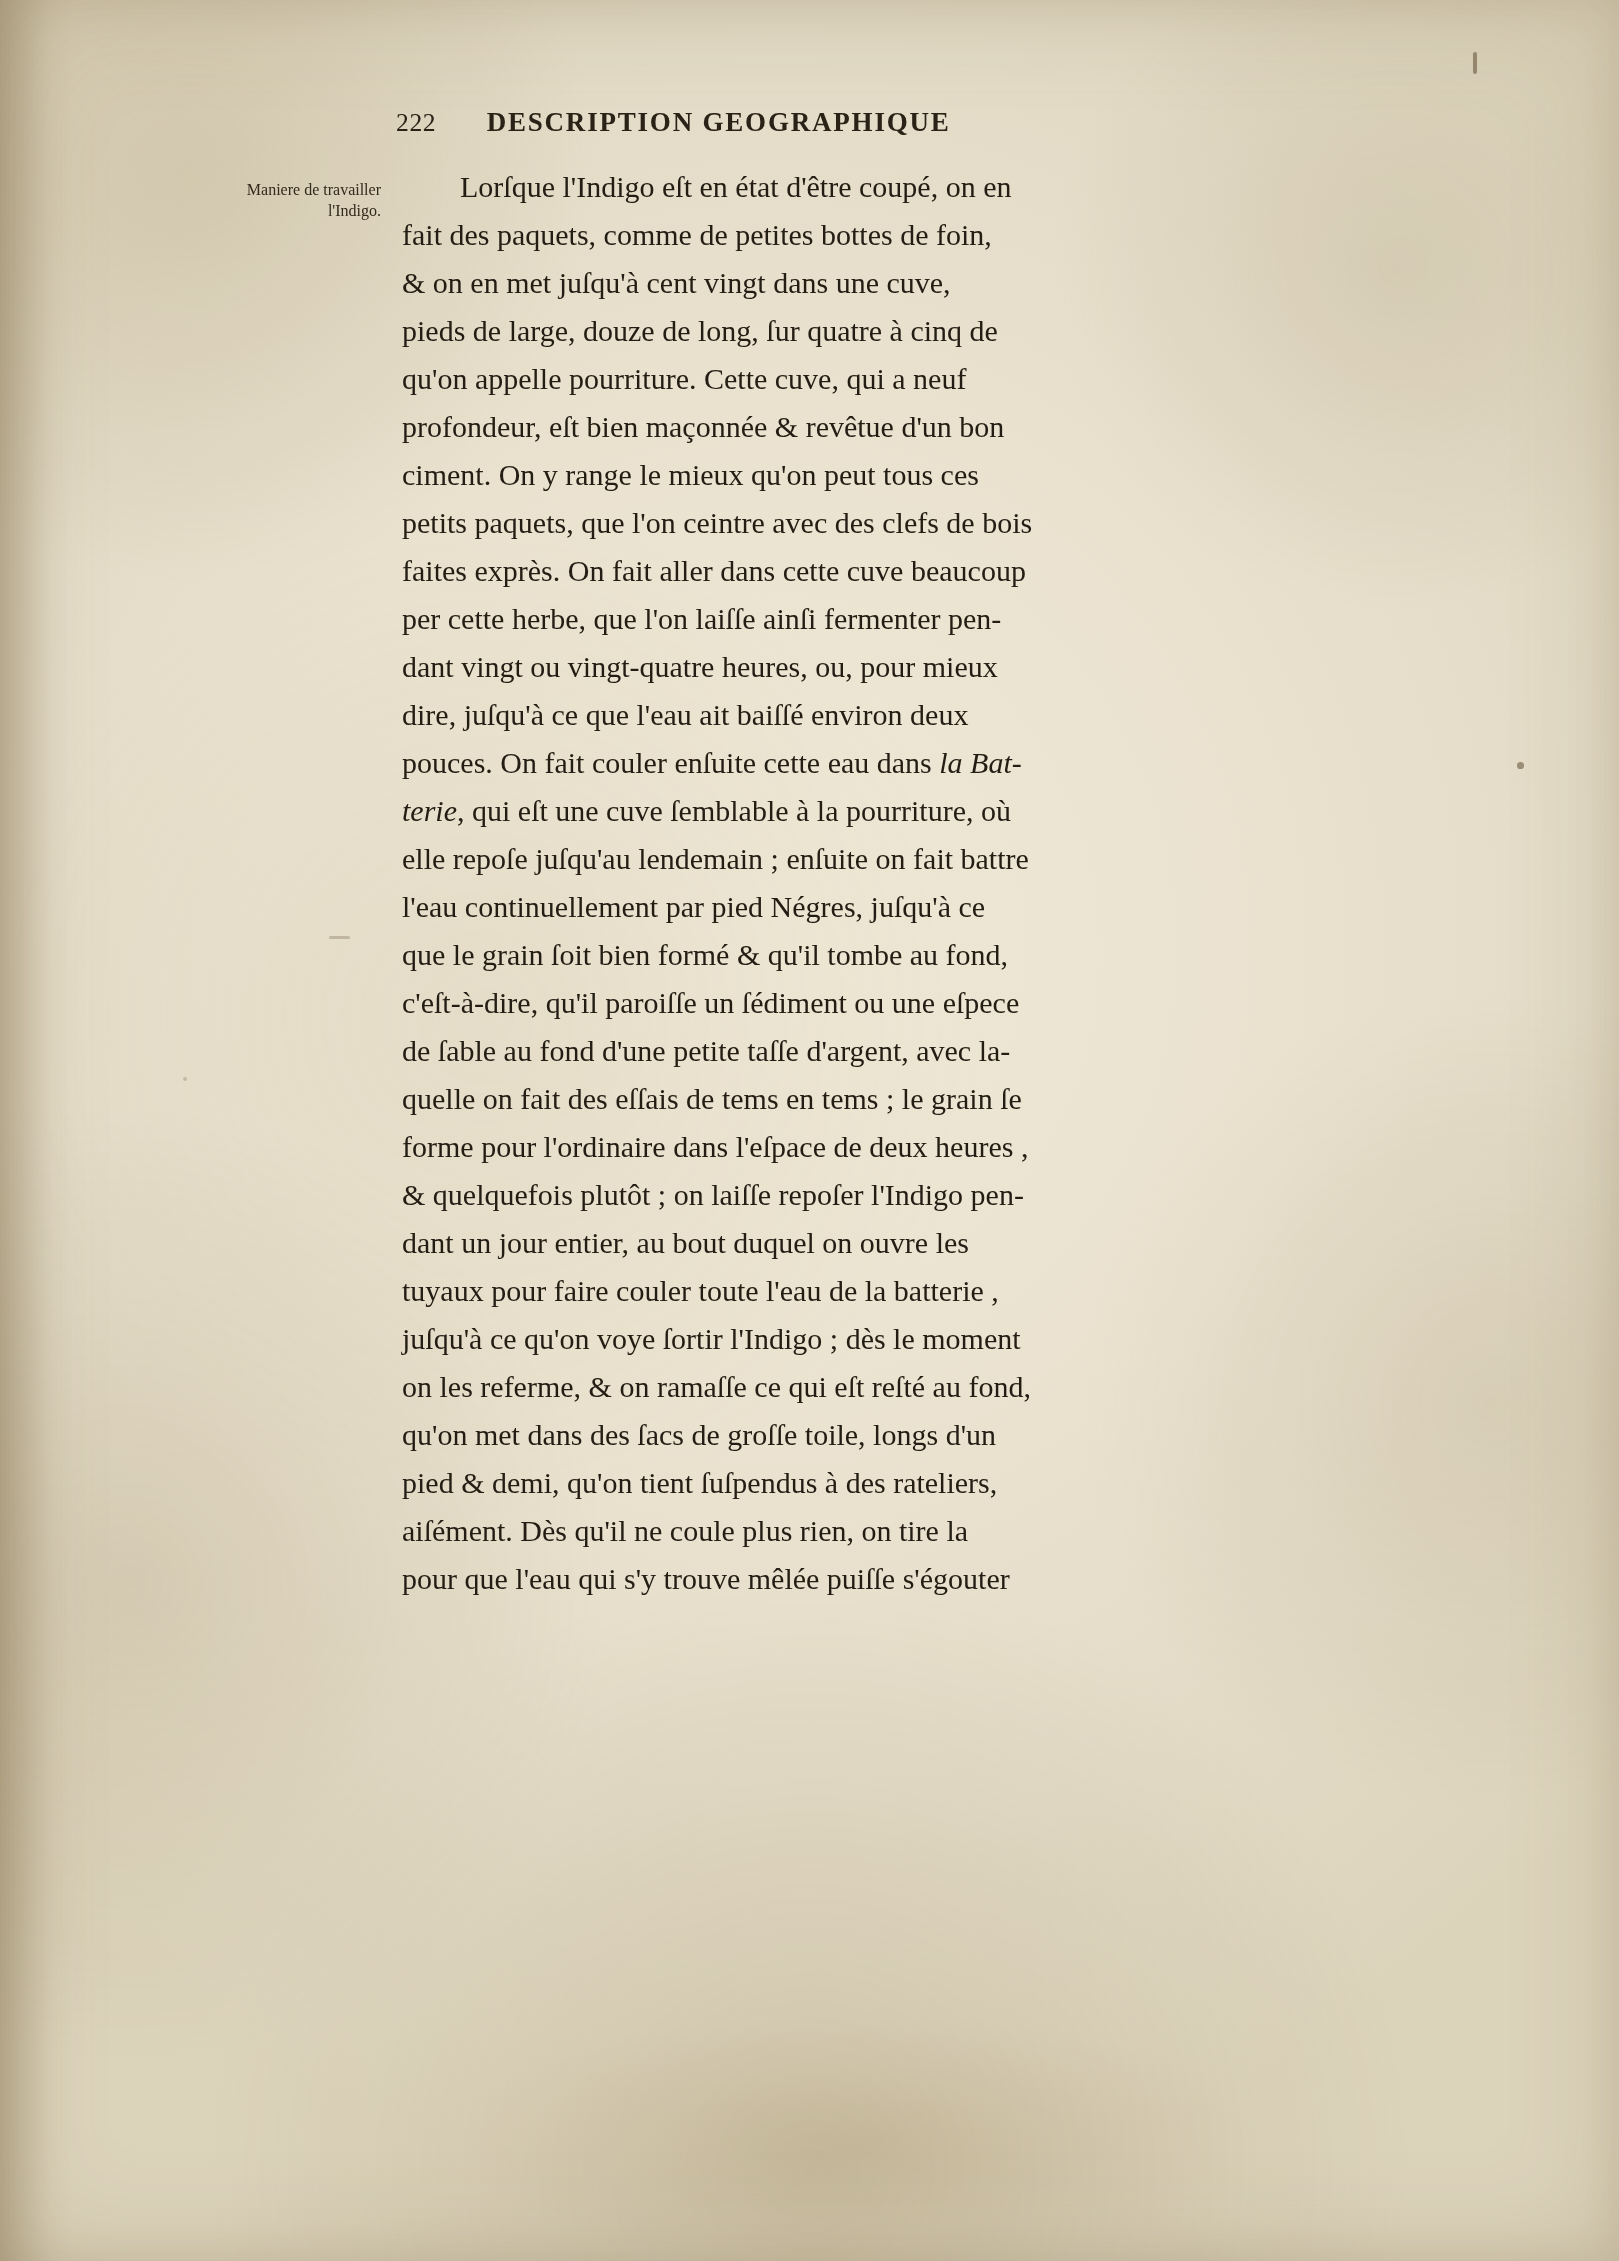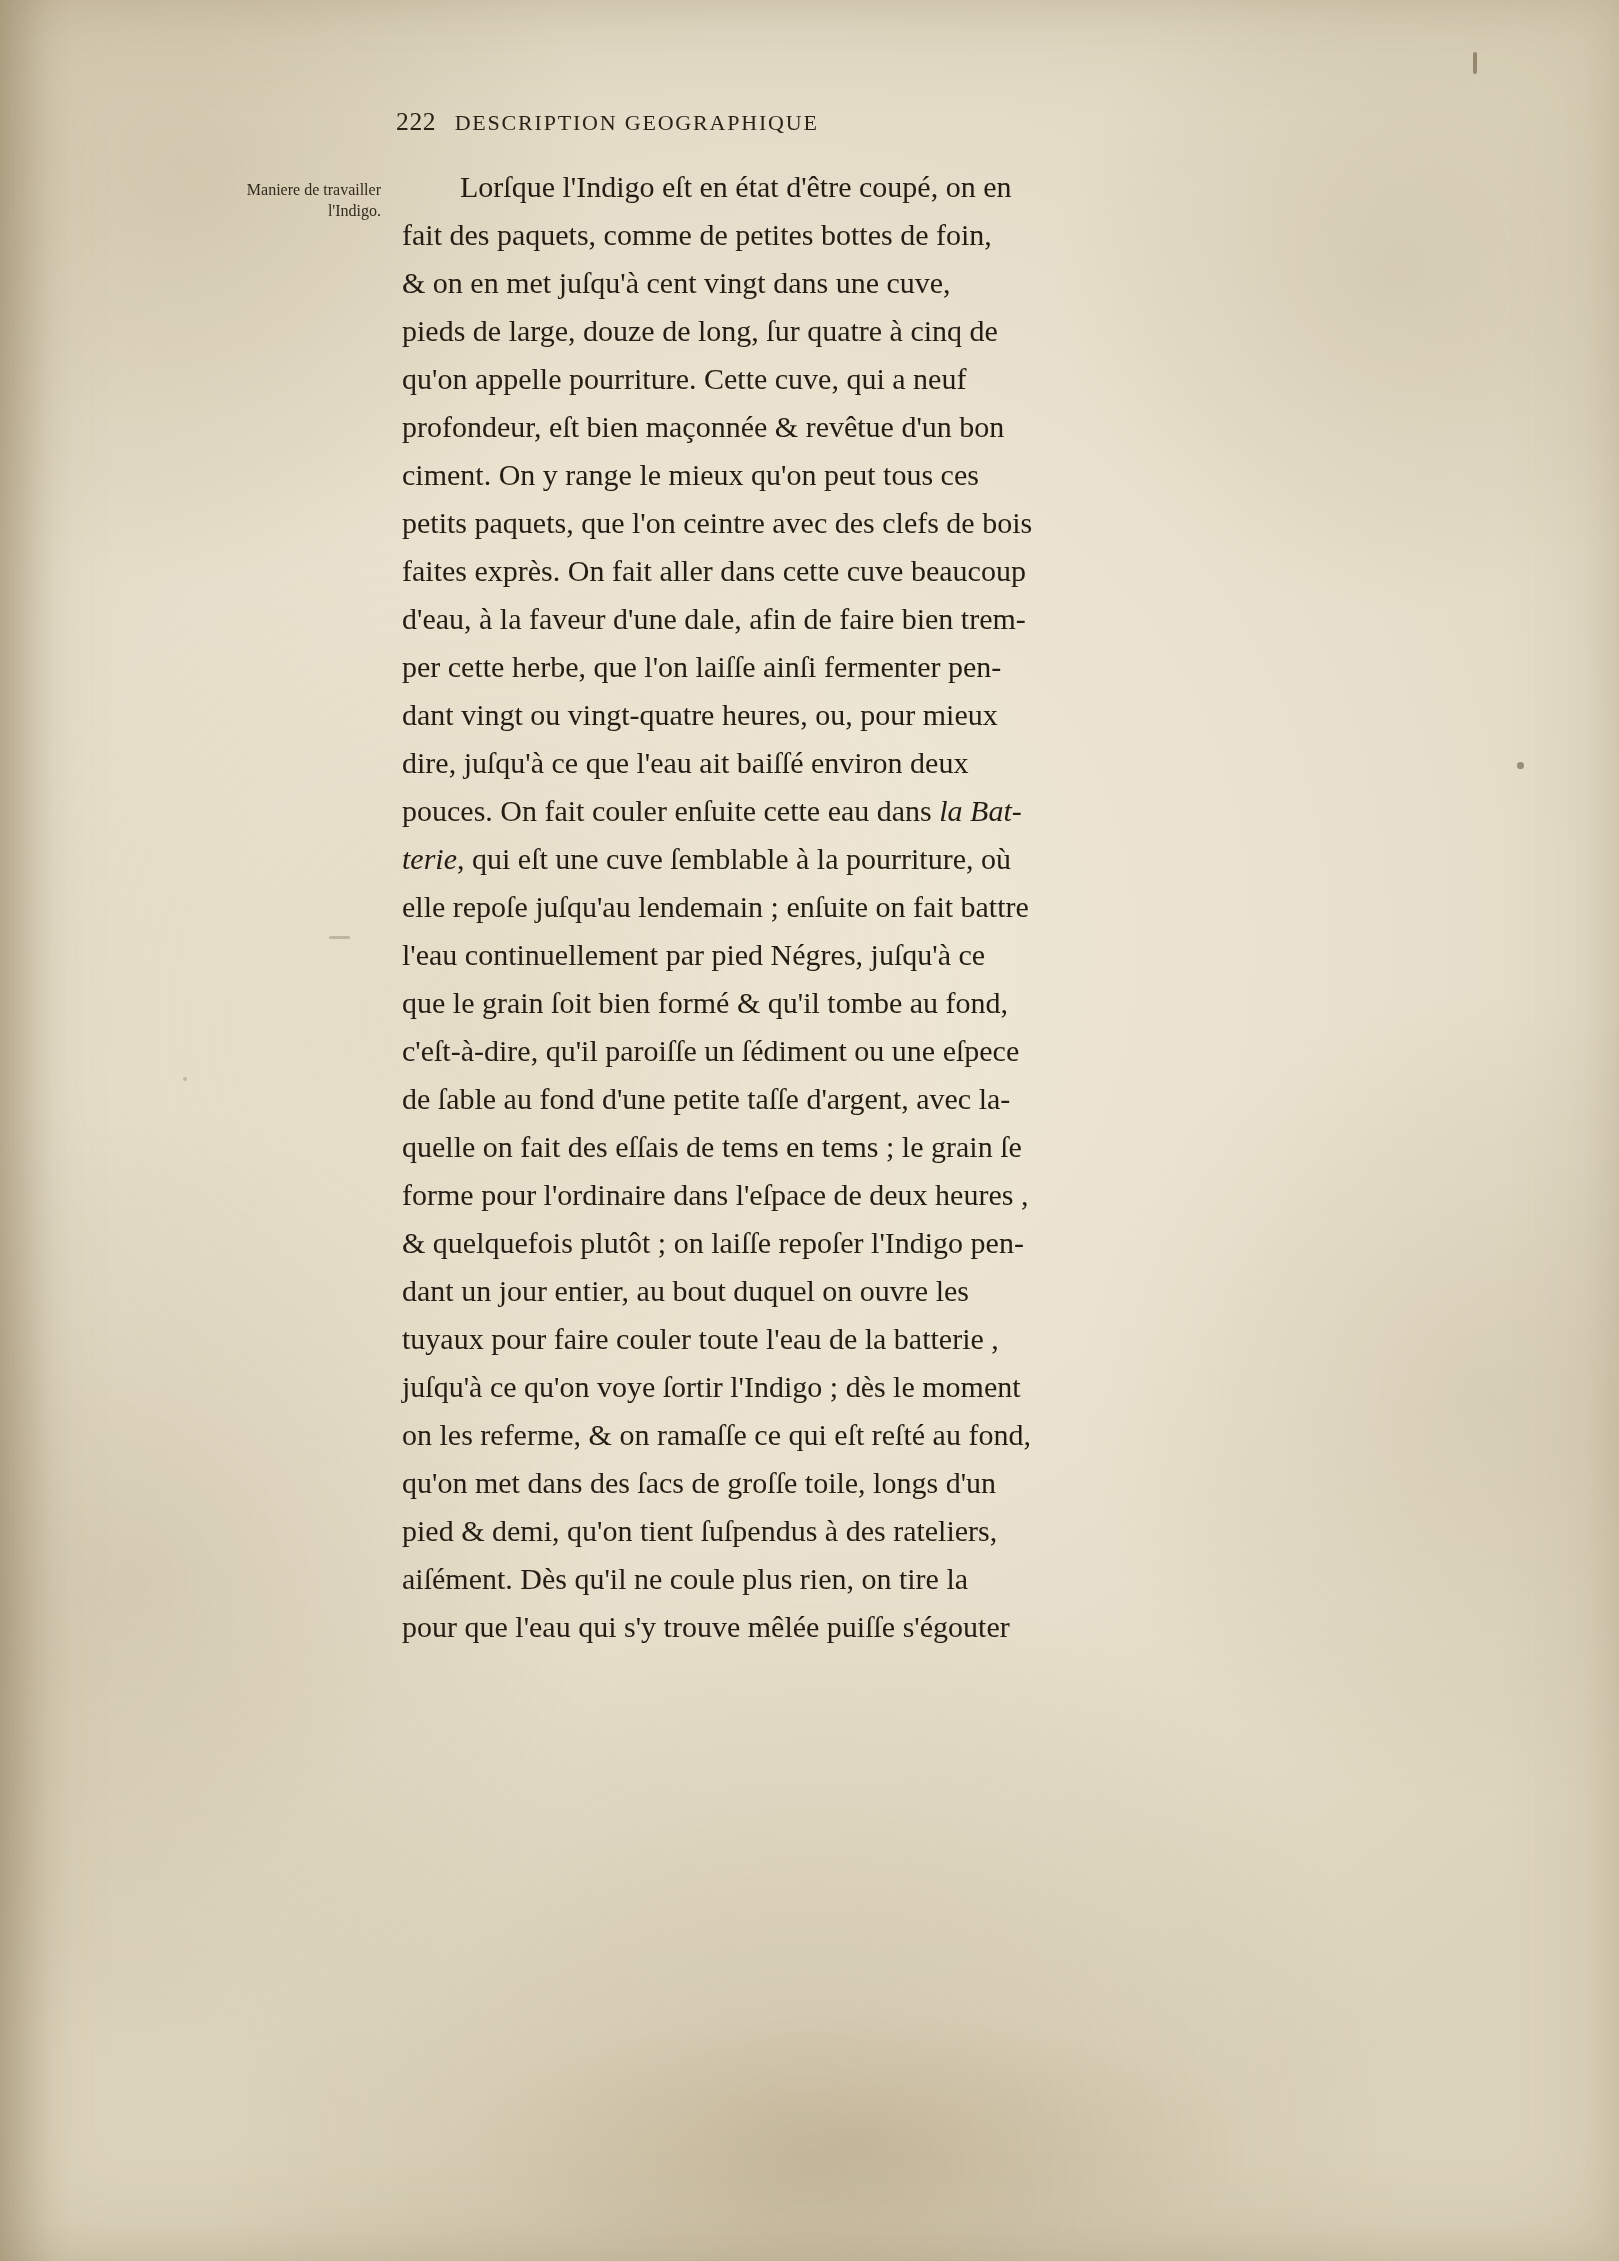--- a/index.html
+++ b/index.html
@@ -77,23 +77,24 @@
     color: #2a2217;
     white-space: nowrap;
   }
   .folio {
     font-size: 25.6px;
     letter-spacing: 0.6px;
     vertical-align: baseline;
     margin-top: 18px;
   }
   .header-title {
-    font-size: 22px;
+    font-size: 27px;
     letter-spacing: 1.8px;
-    margin-left: 16px;
+    margin-left: 48px;
+    font-weight: bold;
   }
 
   
   .marginal {
     position: absolute;
     left: 198px;
     top: 180px;
     width: 183px;
     font-size: 16px;
     line-height: 1.30;
@@ -145,21 +146,20 @@
   <div class="body-text">
     <div class="line"><span class="indent"></span><span>Lorſque l'Indigo eſt en état d'être coupé, on en</span></div>
     <div class="line"><span>fait des paquets, comme de petites bottes de foin,</span></div>
     <div class="line"><span>&amp; on en met juſqu'à cent vingt dans une cuve,</span></div>
     <div class="line"><span>pieds de large, douze de long, ſur quatre à cinq de</span></div>
     <div class="line"><span>qu'on appelle pourriture. Cette cuve, qui a neuf</span></div>
     <div class="line"><span>profondeur, eſt bien maçonnée &amp; revêtue d'un bon</span></div>
     <div class="line"><span>ciment. On y range le mieux qu'on peut tous ces</span></div>
     <div class="line"><span>petits paquets, que l'on ceintre avec des clefs de bois</span></div>
     <div class="line"><span>faites exprès. On fait aller dans cette cuve beaucoup</span></div>
-    <div class="line"><span>d'eau, à la faveur d'une dale, afin de faire bien trem-</span></div>
     <div class="line"><span>per cette herbe, que l'on laiſſe ainſi fermenter pen-</span></div>
     <div class="line"><span>dant vingt ou vingt-quatre heures, ou, pour mieux</span></div>
     <div class="line"><span>dire, juſqu'à ce que l'eau ait baiſſé environ deux</span></div>
     <div class="line">
       
       <span>pouces. On fait couler enſuite cette eau dans </span><span class="it">la Bat-</span>
     </div>
     <div class="line">
       <span class="it">terie</span><span>, qui eſt une cuve ſemblable à la pourriture, où</span>
     </div>

